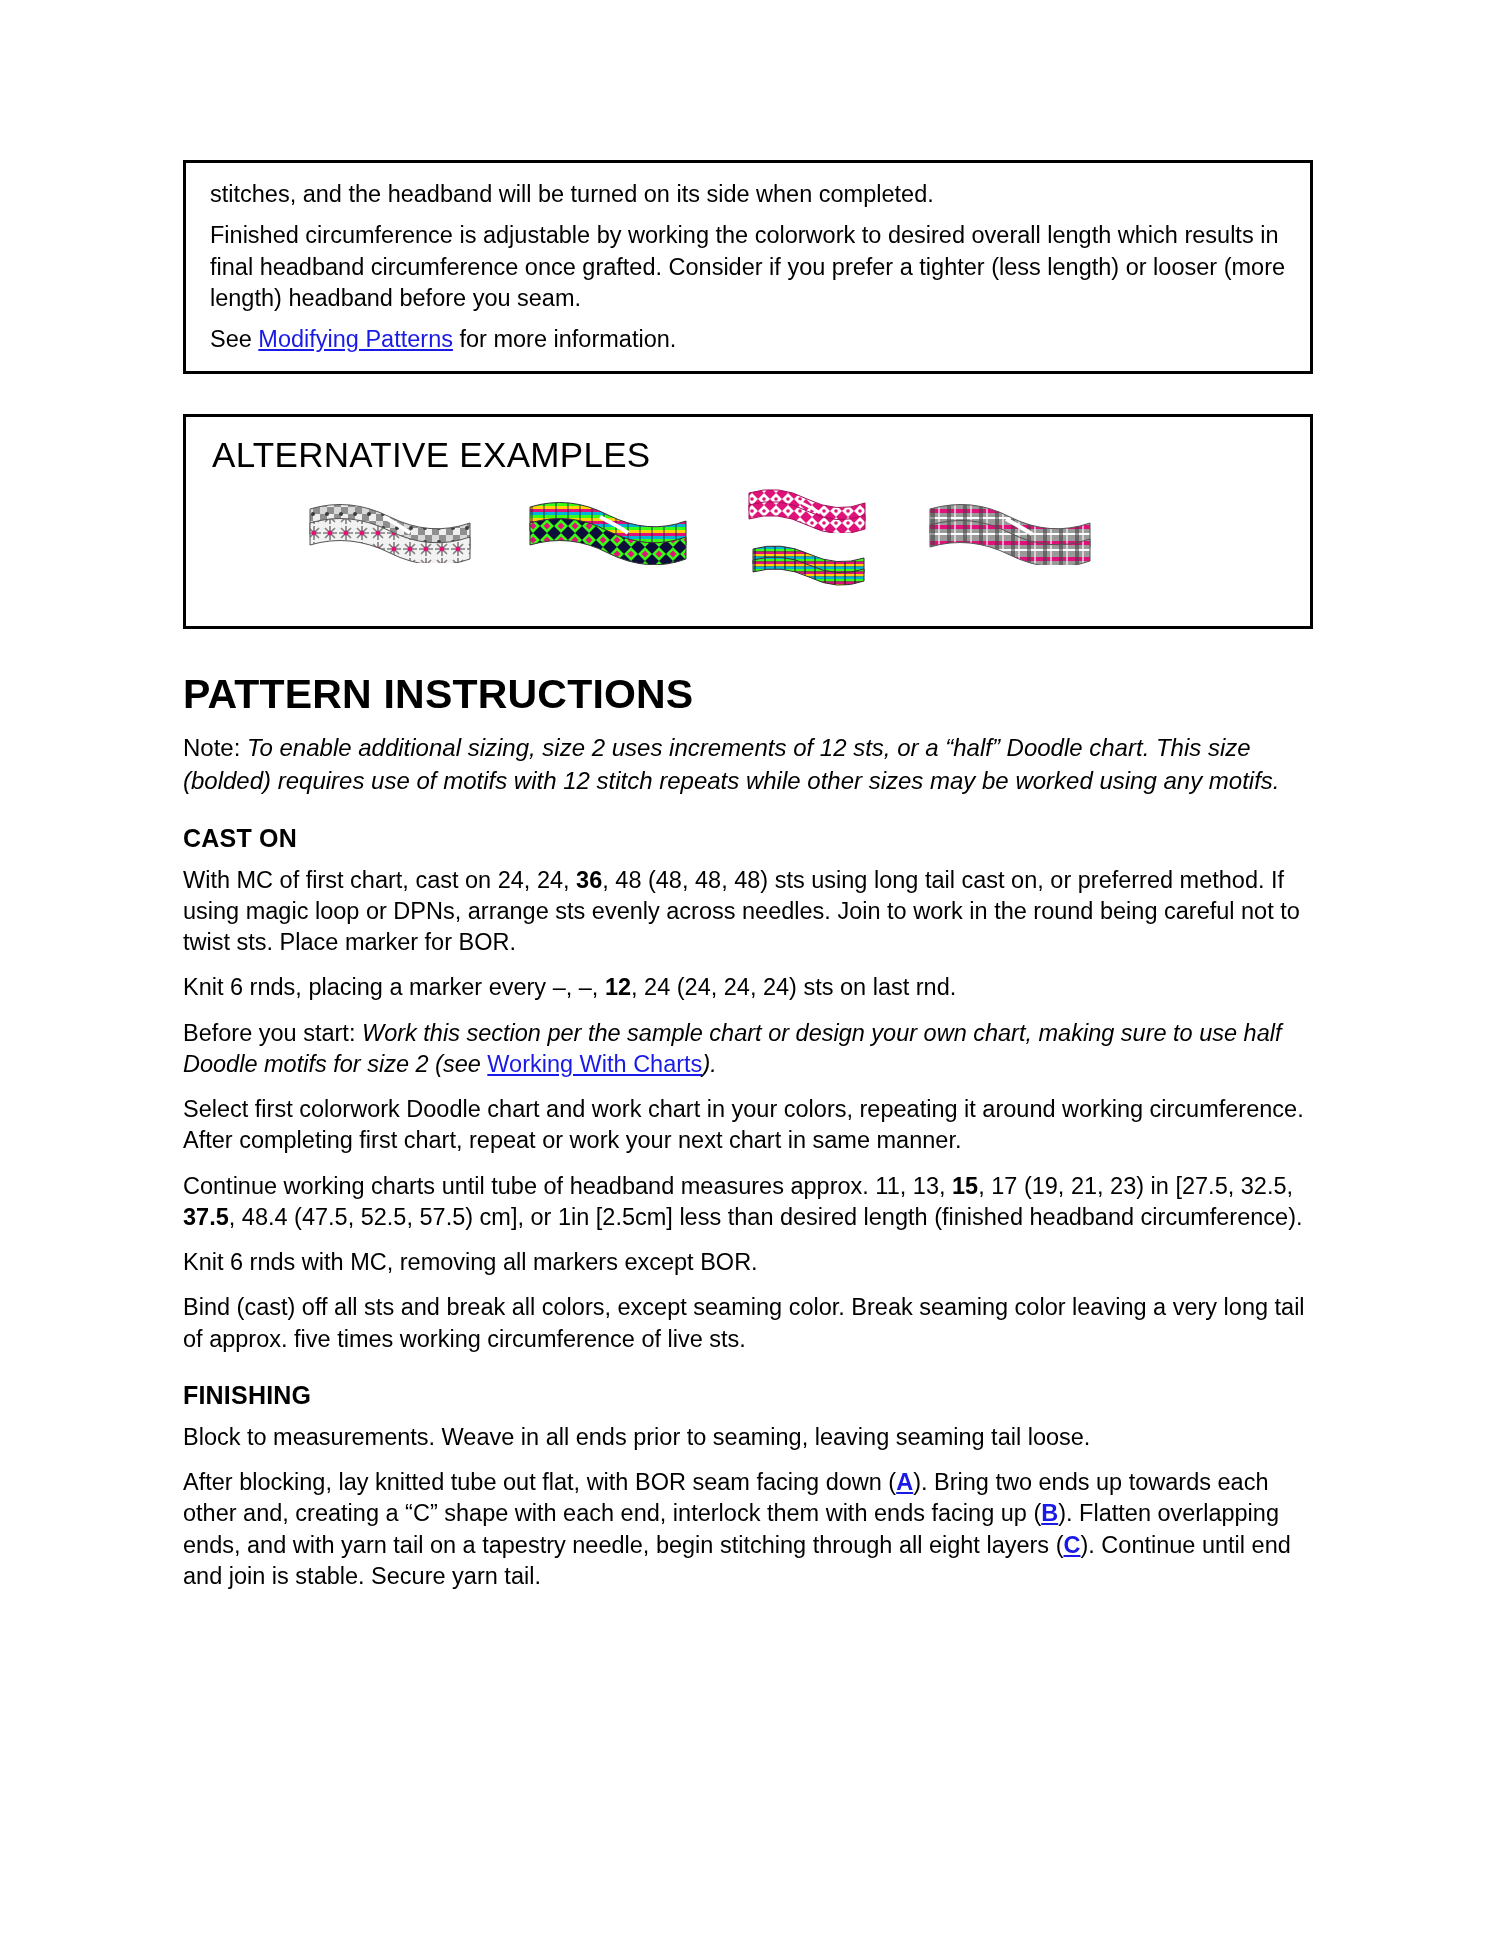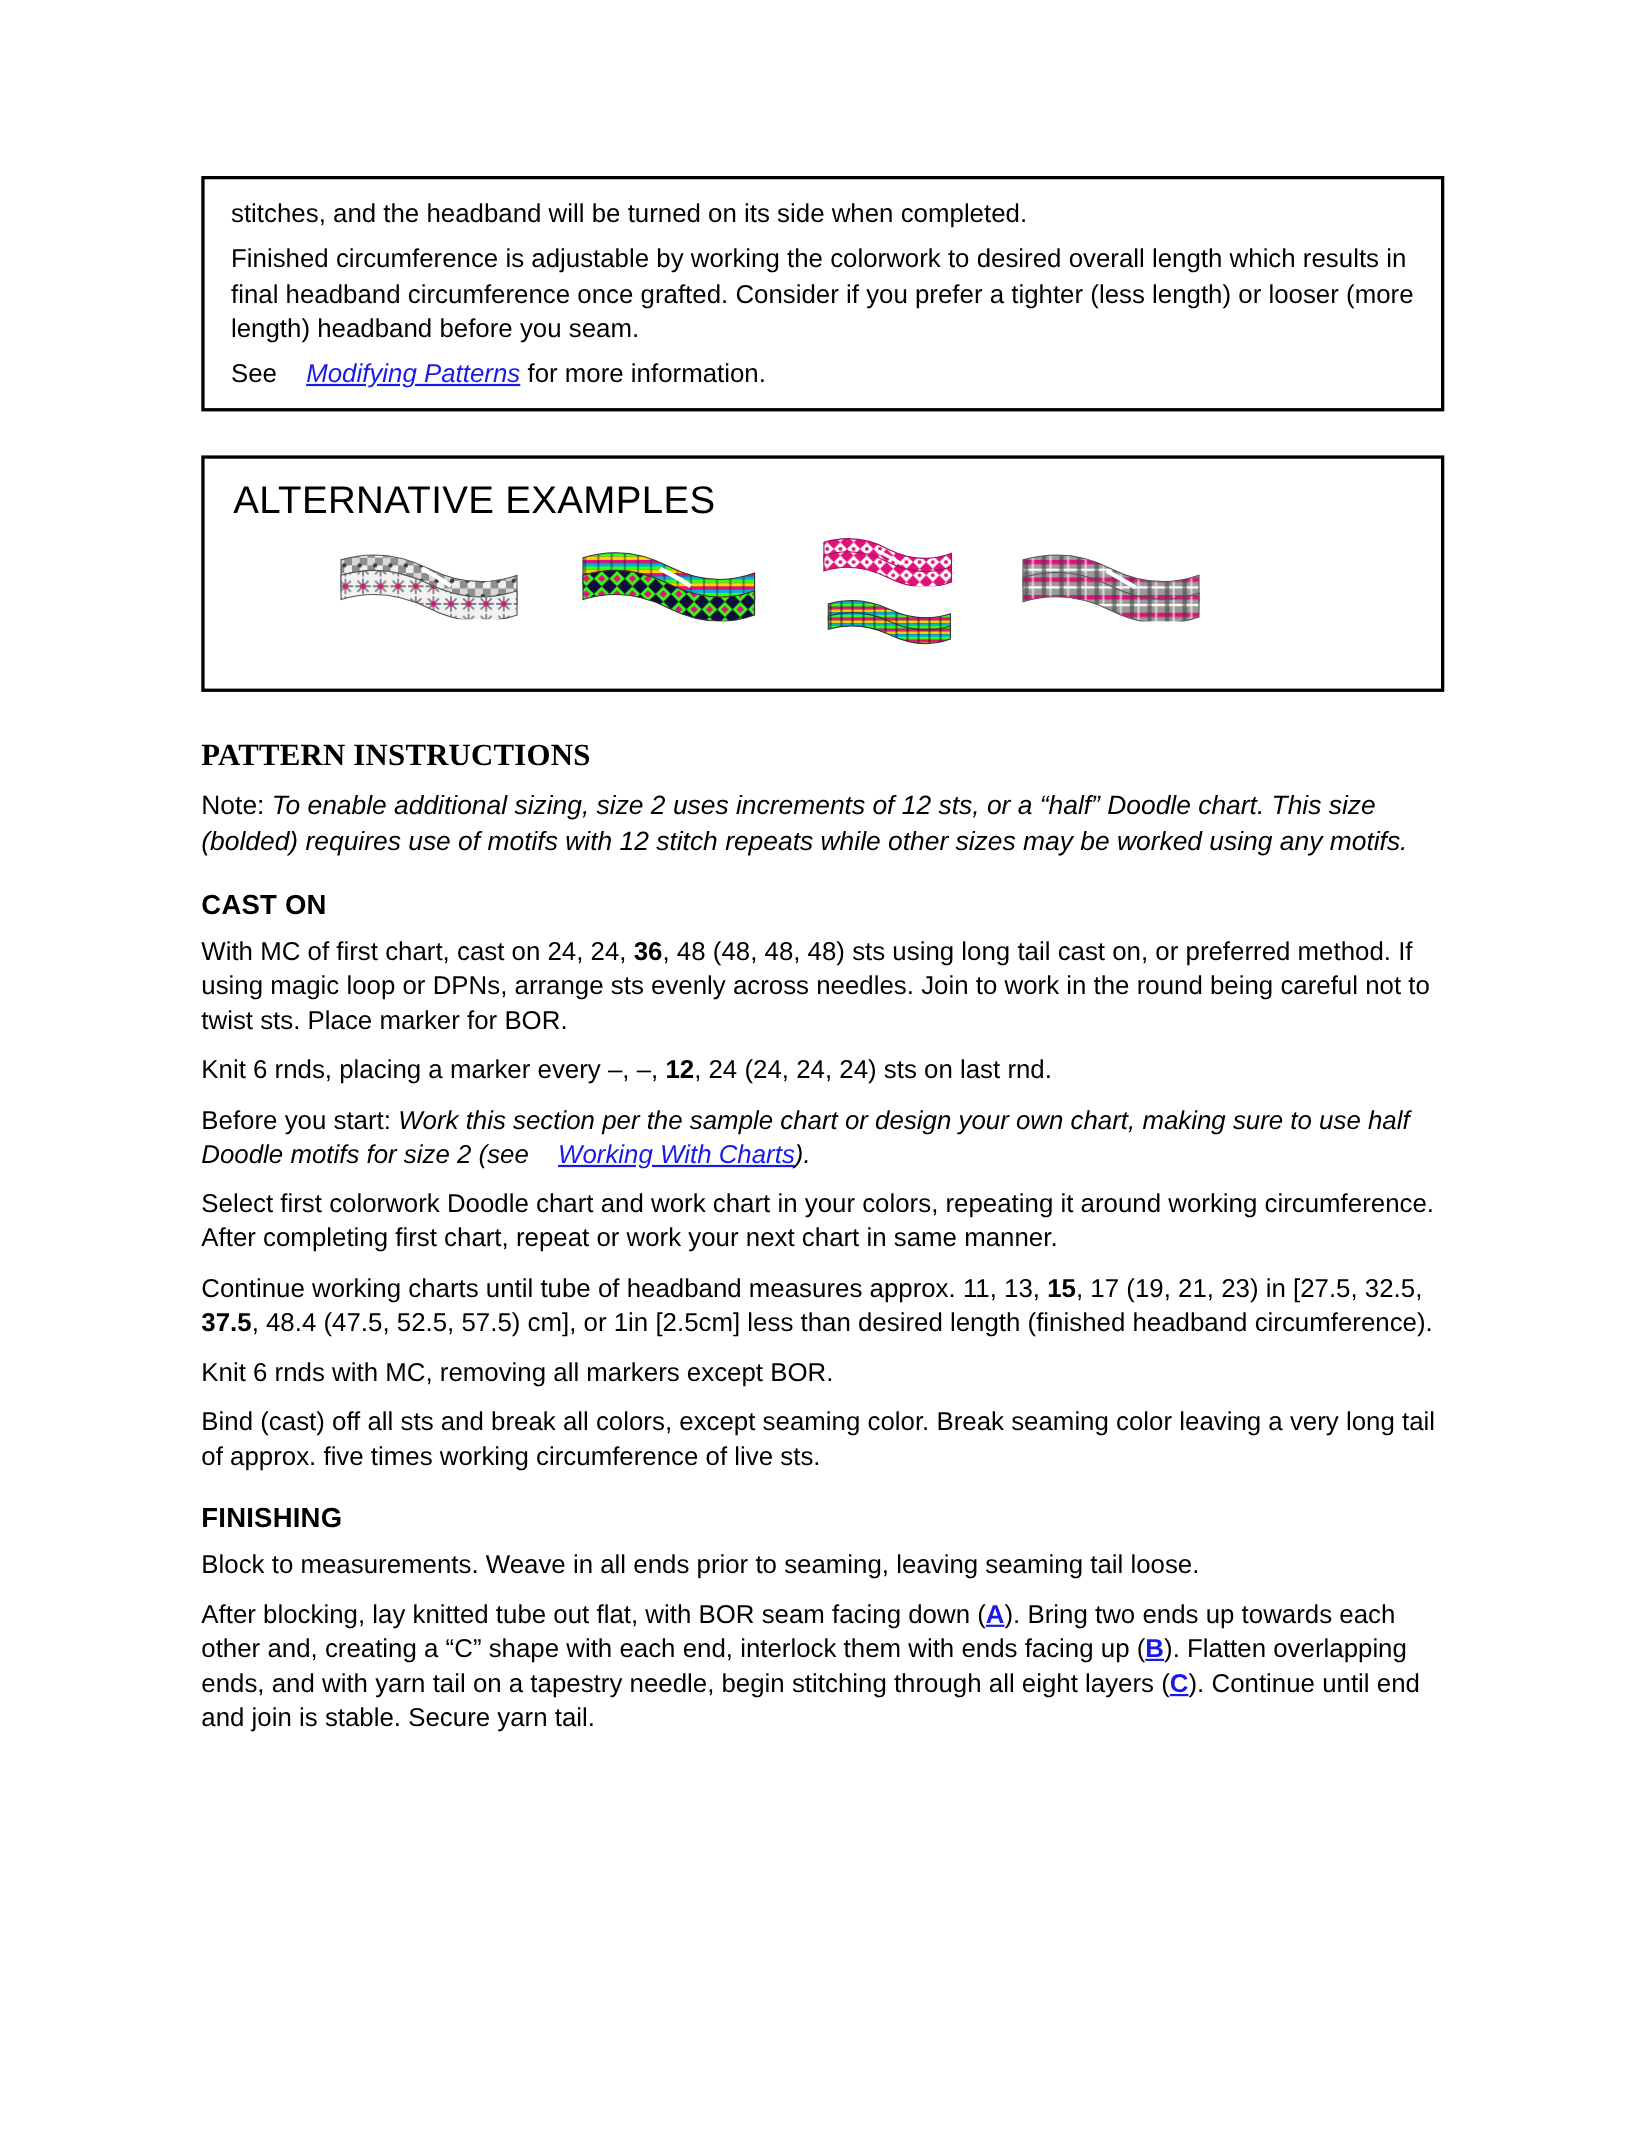--- a/index.html
+++ b/index.html
@@ -38,23 +38,21 @@
   }
   .note-box p {
     margin: 0 0 10px 0;
     font-size: 23.5px;
     line-height: 1.33;
   }
   .note-box p:last-child { margin-bottom: 0; }
   .link {
     color: #1a1ae6;
     text-decoration: underline;
-    font-style: italic;
     cursor: pointer;
-    margin-left: 20px;
   }
 
   
   .alt-box {
     border: 3px solid #000;
     width: 1130px;
     height: 215px;
     box-sizing: border-box;
     padding: 18px 0 0 26px;
     margin: 0 0 42px 0;
@@ -71,25 +69,24 @@
     width: 990px;
     height: 130px;
   }
   .band {
     position: absolute;
   }
   .band svg { display: block; }
 
   
   h1.section-title {
-    font-size: 28px;
+    font-size: 41px;
     font-weight: bold;
     margin: 0 0 14px 0;
     letter-spacing: 0.2px;
-    font-family: Liberation Serif, serif;
   }
   h2.sub-title {
     font-size: 25px;
     font-weight: bold;
     margin: 26px 0 12px 0;
     letter-spacing: 0.2px;
   }
   p.body {
     font-size: 23.5px;
     line-height: 1.33;

